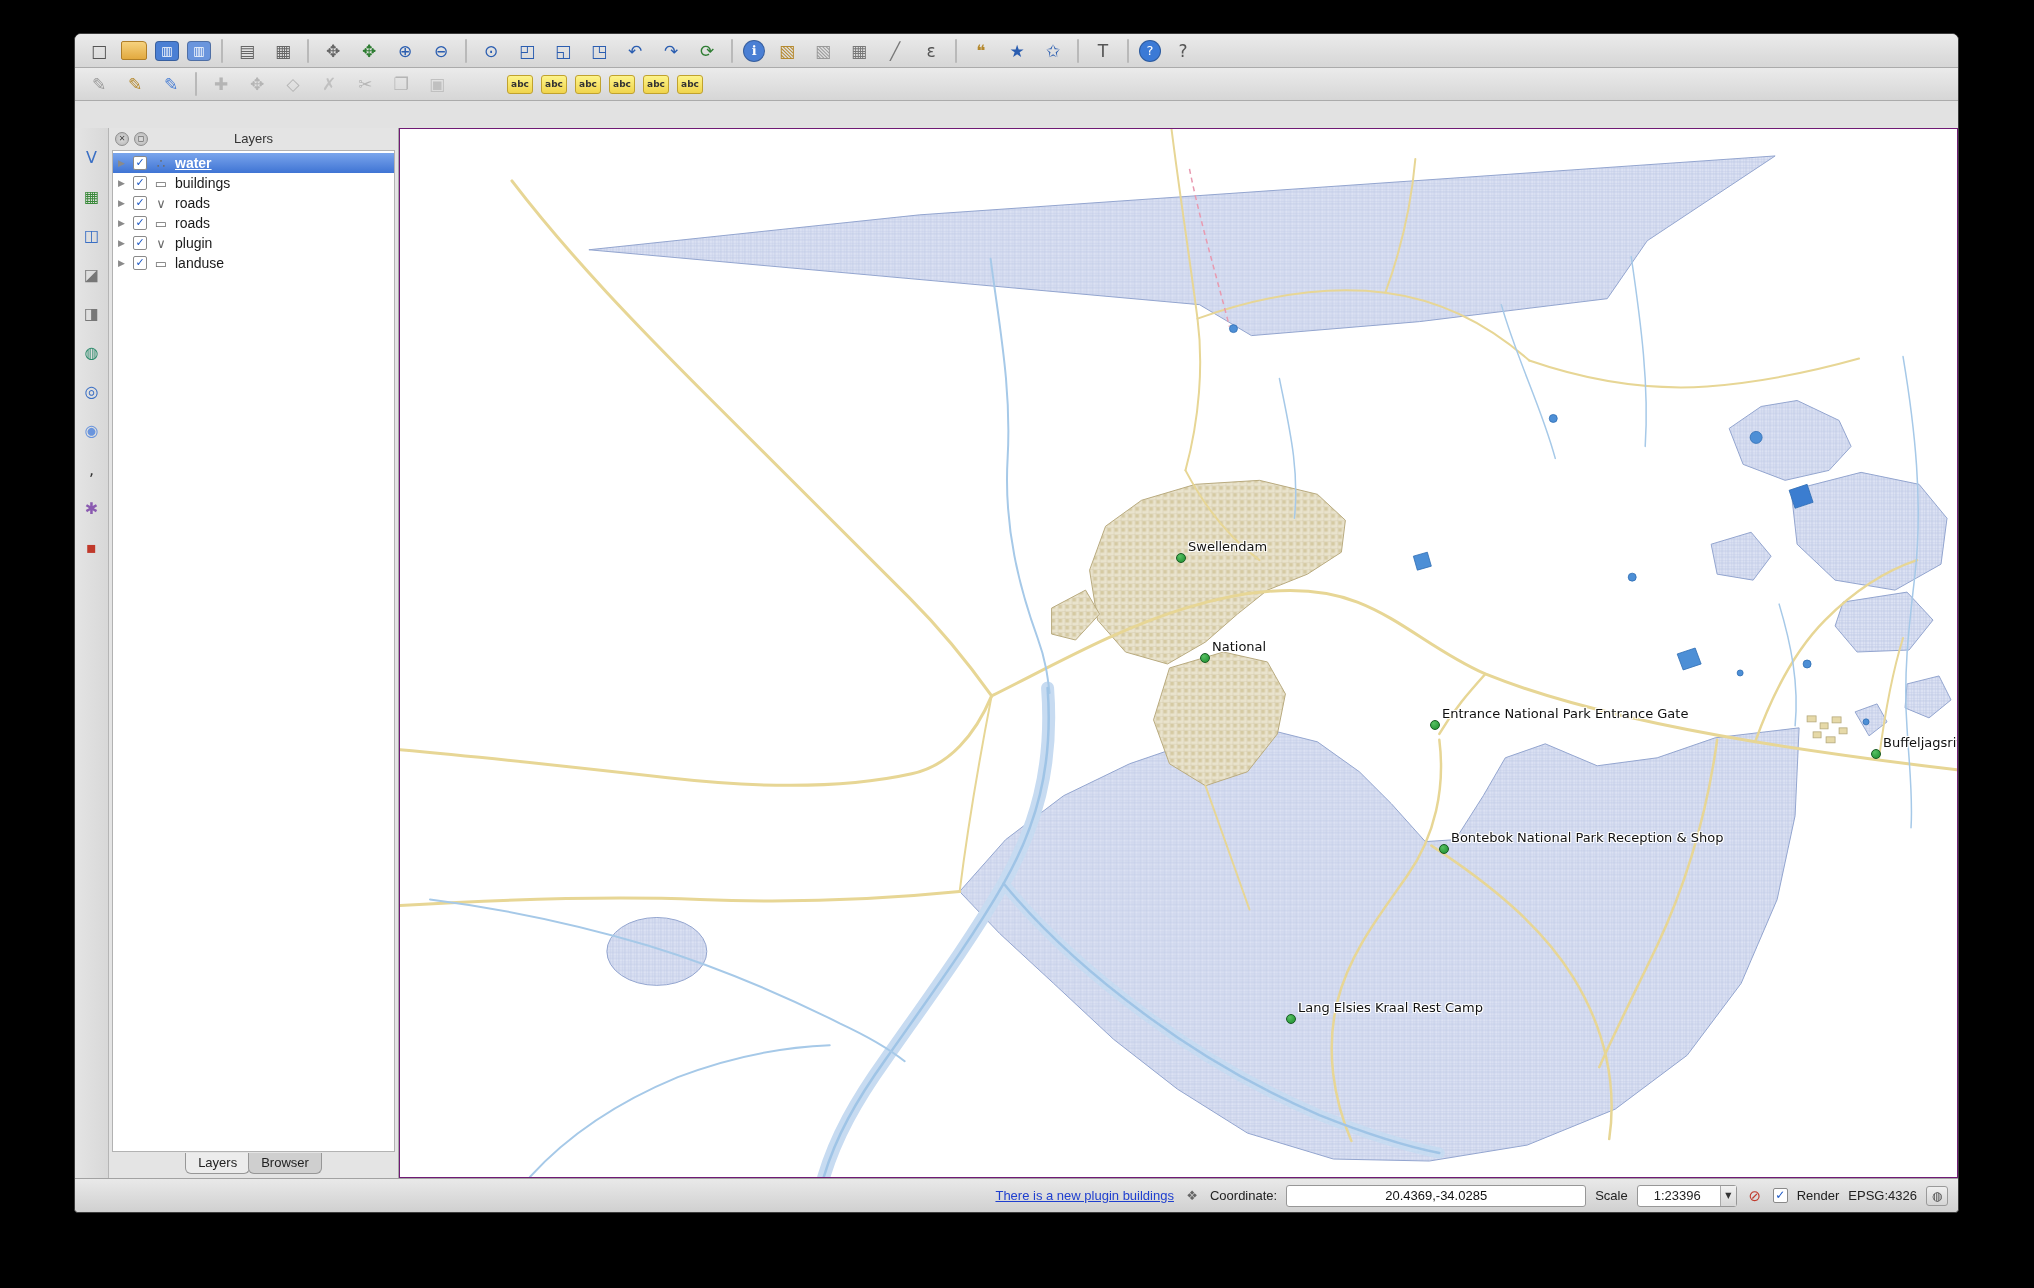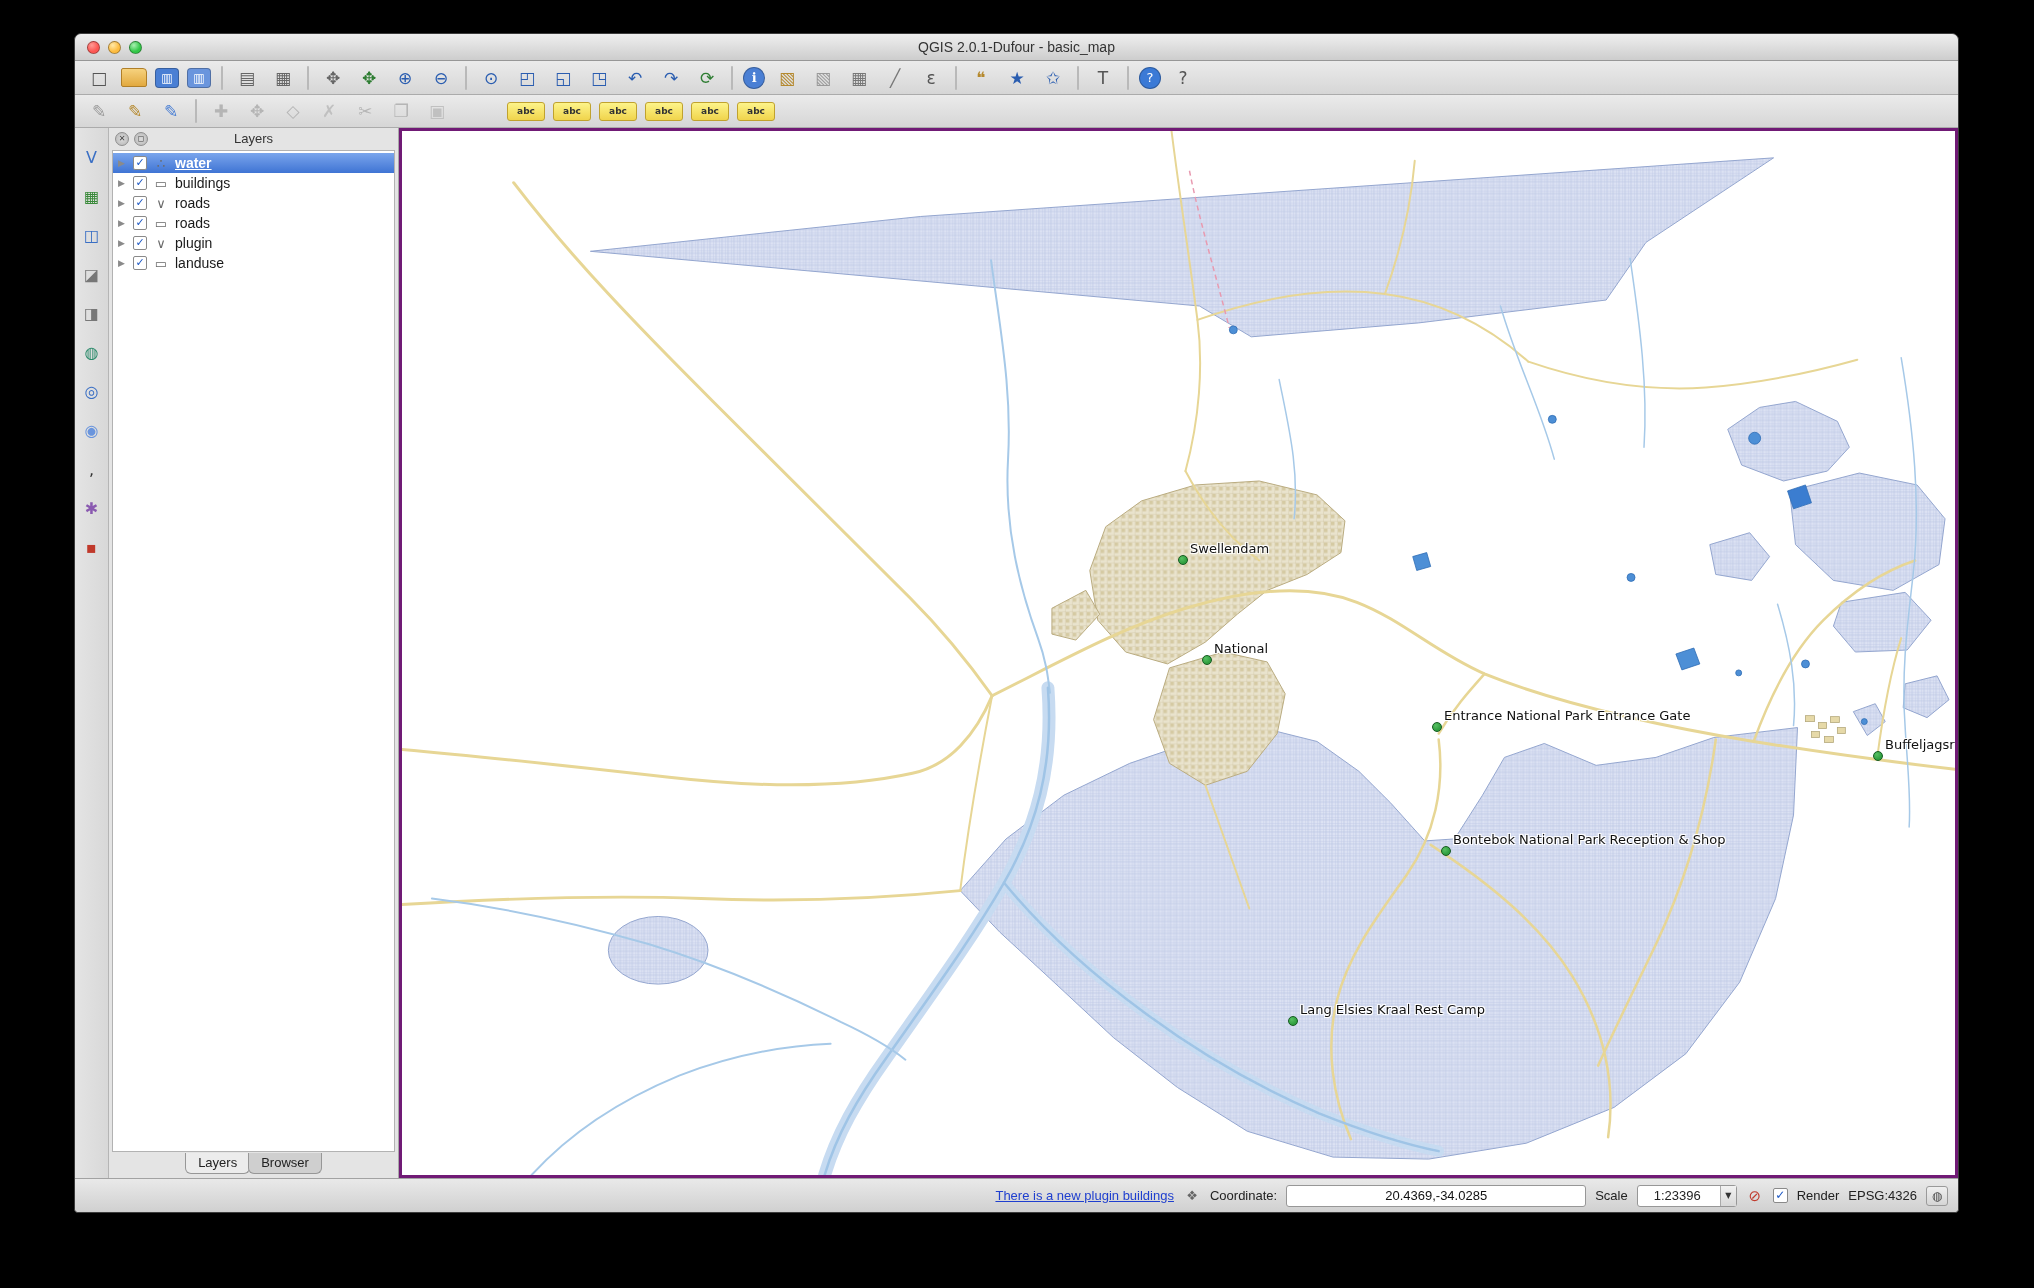--- a/index.html
+++ b/index.html
@@ -24,21 +24,21 @@
   .toolbar { display:flex; align-items:center; padding-left:10px; gap:8px;
              background:linear-gradient(#ebebeb,#d6d6d6); border-bottom:1px solid #ababab; }
   .toolbar.row1 { height:34px; }
   .toolbar.row2 { height:33px; }
   .tbtn { width:28px; height:28px; display:flex; align-items:center; justify-content:center;
           font-size:17px; color:#555; border-radius:4px; font-family:"DejaVu Sans",sans-serif; }
   .tbtn.chip { width:24px; height:20px; font-size:12px; border-radius:4px; border:1px solid rgba(0,0,0,.25); }
   .tbtn.round { width:22px; height:22px; border-radius:50%; font-size:13px; border:1px solid rgba(0,0,0,.25); }
   .tbtn.folder { width:26px; height:19px; background:linear-gradient(#f6d27e,#e2a93f);
                  border:1px solid #b07f28; border-radius:2px 4px 2px 2px; }
-  .tbtn.abc { width:38px; height:19px; font-size:9px; font-weight:bold; color:#333;
+  .tbtn.abc { width:26px; height:19px; font-size:9px; font-weight:bold; color:#333;
               background:linear-gradient(#fdf48a,#f0d44c); border:1px solid #c0a22e; border-radius:3px; }
   .tbtn.tsep { width:2px; height:24px; background:#b9b9b9; border-radius:1px; margin:0 2px; }
   .tbtn.tgap { width:40px; background:transparent; }
 
   
   .main { position:absolute; top:94px; bottom:34px; left:0; right:0; display:flex; background:#d9d9d9; }
 
   .dock { width:34px; background:linear-gradient(90deg,#e4e4e4,#d8d8d8); border-right:1px solid #b5b5b5;
           padding-top:16px; display:flex; flex-direction:column; align-items:center; gap:13px; }
   .dbtn { width:26px; height:26px; display:flex; align-items:center; justify-content:center;
@@ -56,21 +56,21 @@
   .trow .chk { width:14px; height:14px; background:#fff; border:1px solid #8a8a8a; border-radius:2px;
                font-size:11px; line-height:12px; text-align:center; color:#1a56c4; font-family:"DejaVu Sans",sans-serif; }
   .trow .tree-icon { width:18px; text-align:center; font-size:13px; color:#6a6a6a; font-family:"DejaVu Sans",sans-serif; }
   .trow.selected { background:linear-gradient(#7aa5ec,#3f74d4); }
   .trow.selected .tlabel { color:#fff; text-decoration:underline; font-weight:bold; }
   .panel-tabs { height:26px; display:flex; justify-content:center; align-items:flex-start; padding-top:1px; }
   .ptab { font-size:13px; color:#222; padding:2px 12px 3px; background:#cfcfcf; border:1px solid #979797;
           border-top:none; border-radius:0 0 6px 6px; margin:0 -1px; }
   .ptab.active { background:#ececec; }
 
-  .canvas { flex:1; position:relative; background:#fff; border:3px solid #701a75; overflow:hidden; }
+  .canvas { flex:1; position:relative; background:#fff; border:1px solid #701a75; overflow:hidden; }
   .canvas svg { position:absolute; left:0; top:0; width:100%; height:100%; }
   .markers { position:absolute; inset:0; }
   .marker { position:absolute; width:0; height:0; }
   .marker .dot { position:absolute; left:-5px; top:-5px; width:10px; height:10px; border-radius:50%;
                  background:radial-gradient(circle at 35% 30%, #57c063, #2f9e3f 65%); border:1.5px solid #145a20; }
   .marker .mlabel { position:absolute; left:7px; top:-19px; white-space:nowrap; font-size:13px; color:#111;
                     font-family:"DejaVu Sans",sans-serif;
                     text-shadow:-1px -1px 0 #fff,1px -1px 0 #fff,-1px 1px 0 #fff,1px 1px 0 #fff,0 0 3px #fff; }
 
   
@@ -94,28 +94,20 @@
   .sb-stop { color:#c0392b; font-size:15px; }
   .sb-crs { width:22px; height:20px; border:1px solid #9a9a9a; border-radius:3px;
             background:linear-gradient(#f0f0f0,#d5d5d5); font-size:12px; color:#444;
             display:flex; align-items:center; justify-content:center; font-family:"DejaVu Sans",sans-serif; }
 </style>
 </head>
 <body>
 
 <div class="window">
 
-  <div class="titlebar">
-    <div class="traffic">
-      <span class="light red"></span>
-      <span class="light yellow"></span>
-      <span class="light green"></span>
-    </div>
-    <div class="title">QGIS 2.0.1-Dufour - basic_map</div>
-  </div>
 
   <div class="toolbar row1">
 
   <div class="tbtn" style="color: rgb(85, 85, 85);">□</div>
       <div class="tbtn folder"></div>
       <div class="tbtn chip" style="color: rgb(255, 255, 255); background: rgb(74, 127, 212);">▥</div>
       <div class="tbtn chip" style="color: rgb(255, 255, 255); background: rgb(106, 149, 221);">▥</div>
       <div class="tbtn tsep"></div>
       <div class="tbtn" style="color: rgb(102, 102, 102);">▤</div>
       <div class="tbtn" style="color: rgb(102, 102, 102);">▦</div>

